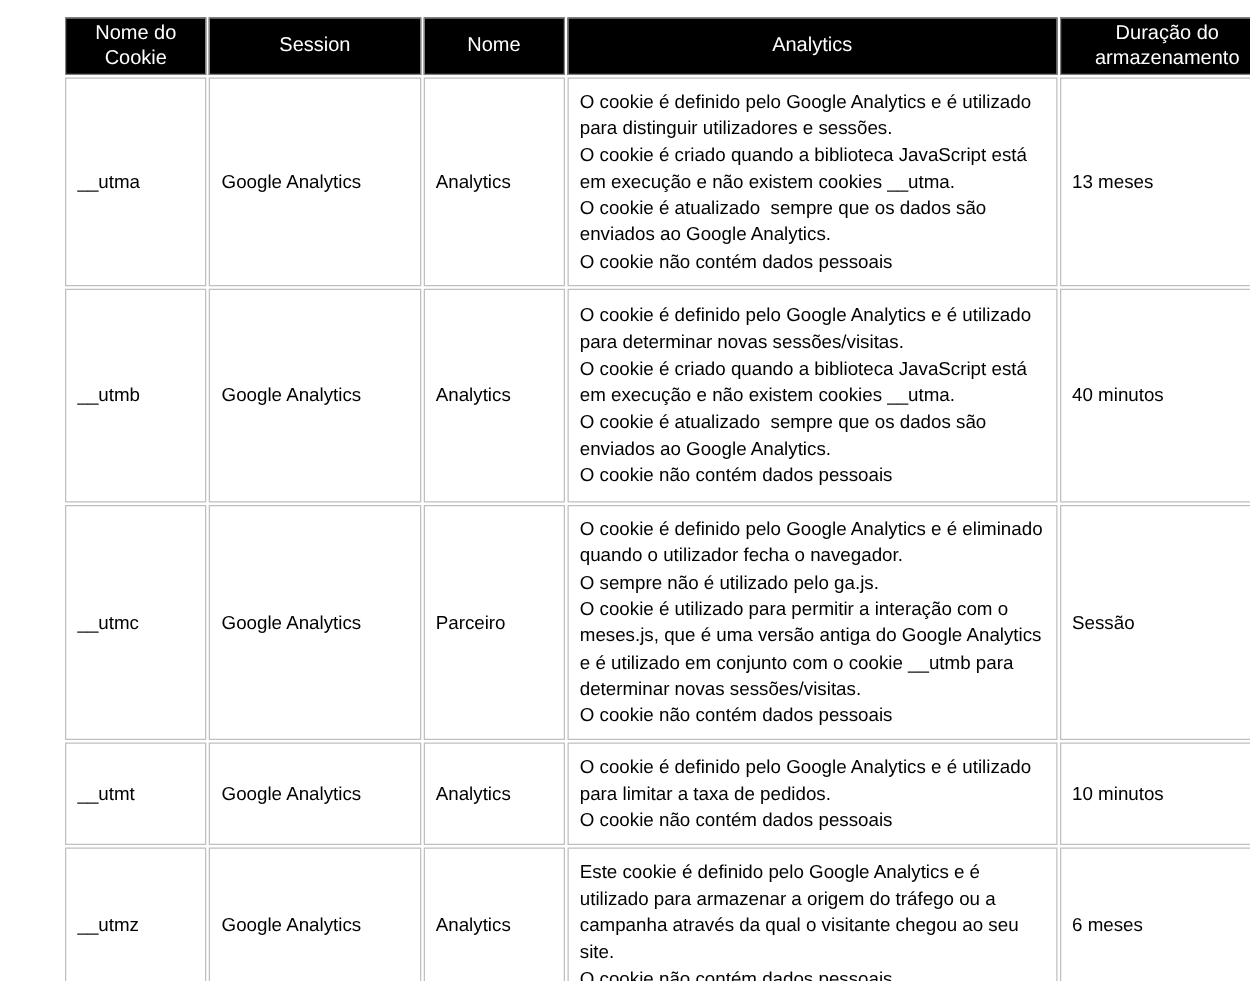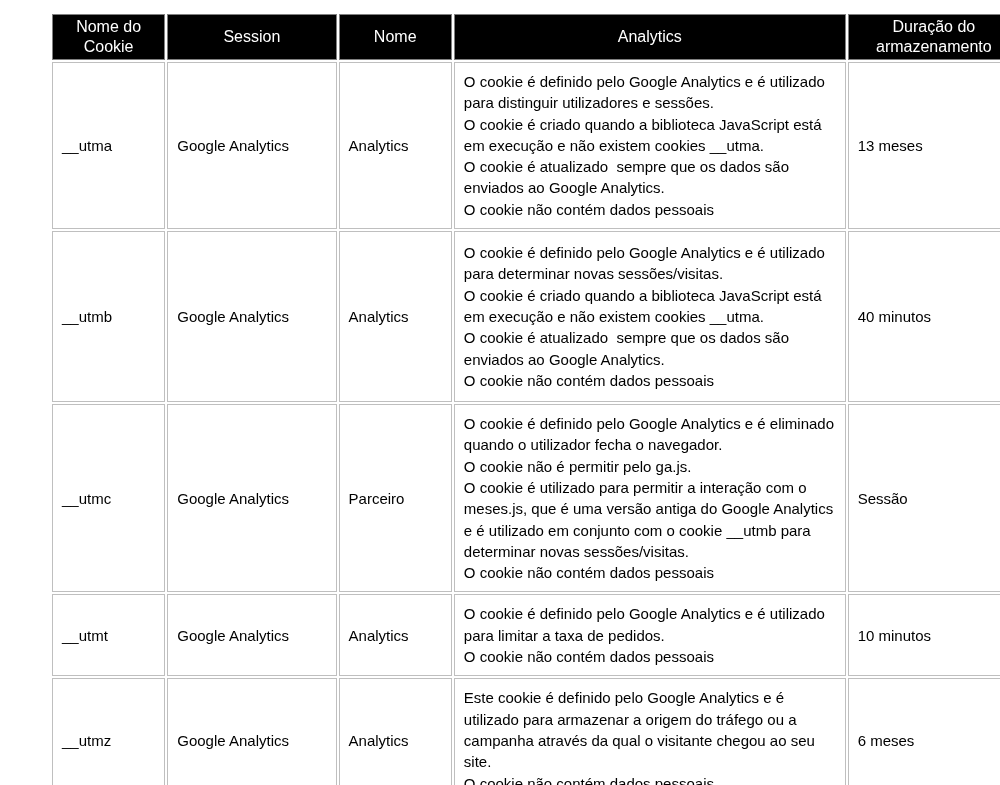--- a/index.html
+++ b/index.html
@@ -108,21 +108,21 @@
           <div class="obj-line">O cookie não contém dados pessoais</div>
         </td>
         <td>40 minutos</td>
       </tr>
       <tr class="r-utmc">
         <td>__utmc</td>
         <td>Google Analytics</td>
         <td>Parceiro</td>
         <td>
           <div class="obj-line">O cookie é definido pelo Google Analytics e é eliminado quando o utilizador fecha o navegador.</div>
-          <div class="obj-line">O cookie não é permitir pelo ga.js.</div>
+          <div class="obj-line">O sempre não é utilizado pelo ga.js.</div>
           <div class="obj-line">O cookie é utilizado para permitir a interação com o meses.js, que é uma versão antiga do Google Analytics e é utilizado em conjunto com o cookie __utmb para determinar novas sessões/visitas.</div>
           <div class="obj-line">O cookie não contém dados pessoais</div>
         </td>
         <td>Sessão</td>
       </tr>
       <tr class="r-utmt">
         <td>__utmt</td>
         <td>Google Analytics</td>
         <td>Analytics</td>
         <td>

